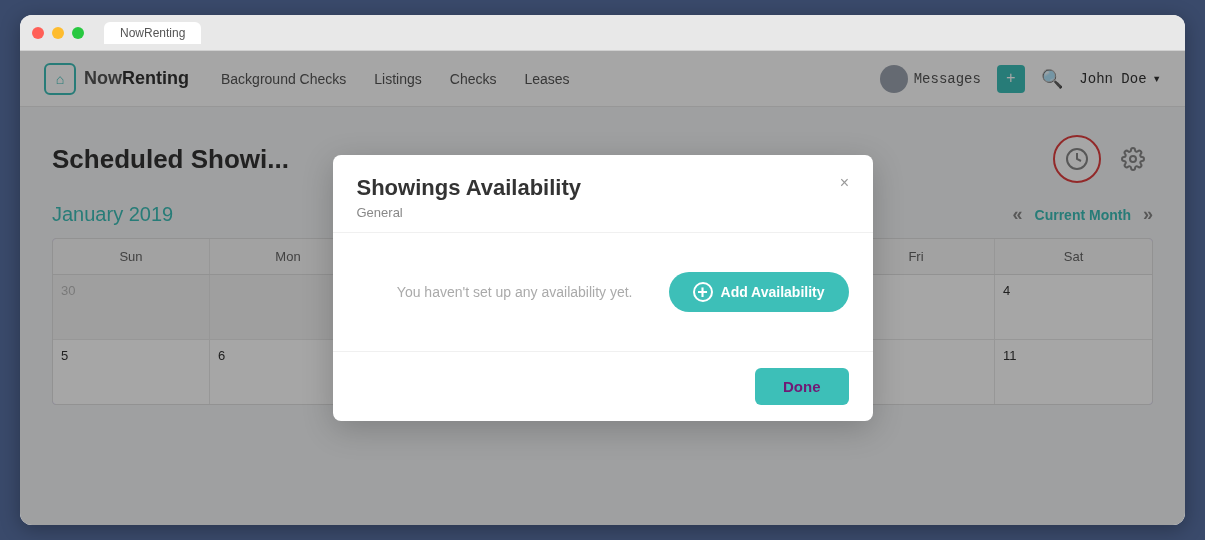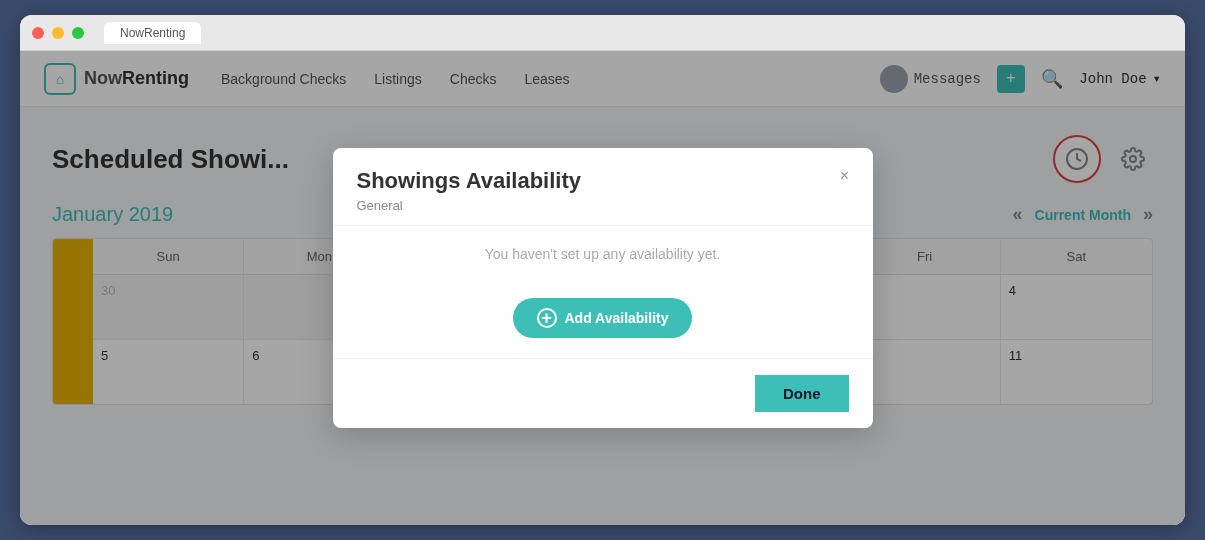--- a/index.html
+++ b/index.html
@@ -203,25 +203,24 @@
     }
     .current-month-btn {
       font-size: 14px;
       font-weight: 600;
       color: #3dbfb8;
       cursor: pointer;
     }
 
     
     .calendar-grid {
-      background: #eab308;
+      background: #c4b5fd;
       border: 1px solid #e0e0e0;
       border-radius: 4px;
       overflow: hidden;
-      padding-left: 40px;
     }
     .calendar-days-header {
       display: grid;
       grid-template-columns: repeat(7, 1fr);
       background: #f9f9f9;
       border-bottom: 1px solid #e0e0e0;
     }
     .day-header {
       text-align: center;
       padding: 10px 0;
@@ -296,21 +295,21 @@
       color: #999;
       cursor: pointer;
       display: flex; align-items: center; justify-content: center;
     }
     .modal-body {
       padding: 20px 24px;
       border-top: 1px solid #f0f0f0;
       border-bottom: 1px solid #f0f0f0;
       min-height: 120px;
       display: flex;
-      flex-direction: column;
+      flex-direction: row;
       align-items: center;
       justify-content: flex-end;
       gap: 36px;
     }
     .modal-empty-text {
       font-size: 14px;
       color: #aaa;
     }
     .add-availability-btn {
       display: flex;
@@ -333,23 +332,23 @@
       display: flex; align-items: center; justify-content: center;
       line-height: 1;
     }
     .modal-footer {
       padding: 16px 24px;
       display: flex;
       justify-content: flex-end;
     }
     .done-btn {
       background: #3dbfb8;
-      color: #0f172a;
+      color: #701a75;
       border: none;
-      border-radius: 0;
+      border-radius: 6px;
       padding: 10px 28px;
       font-size: 15px;
       font-weight: 600;
       cursor: pointer;
     }
   </style>
 </head>
 <body>
 
 <div class="browser-window">

